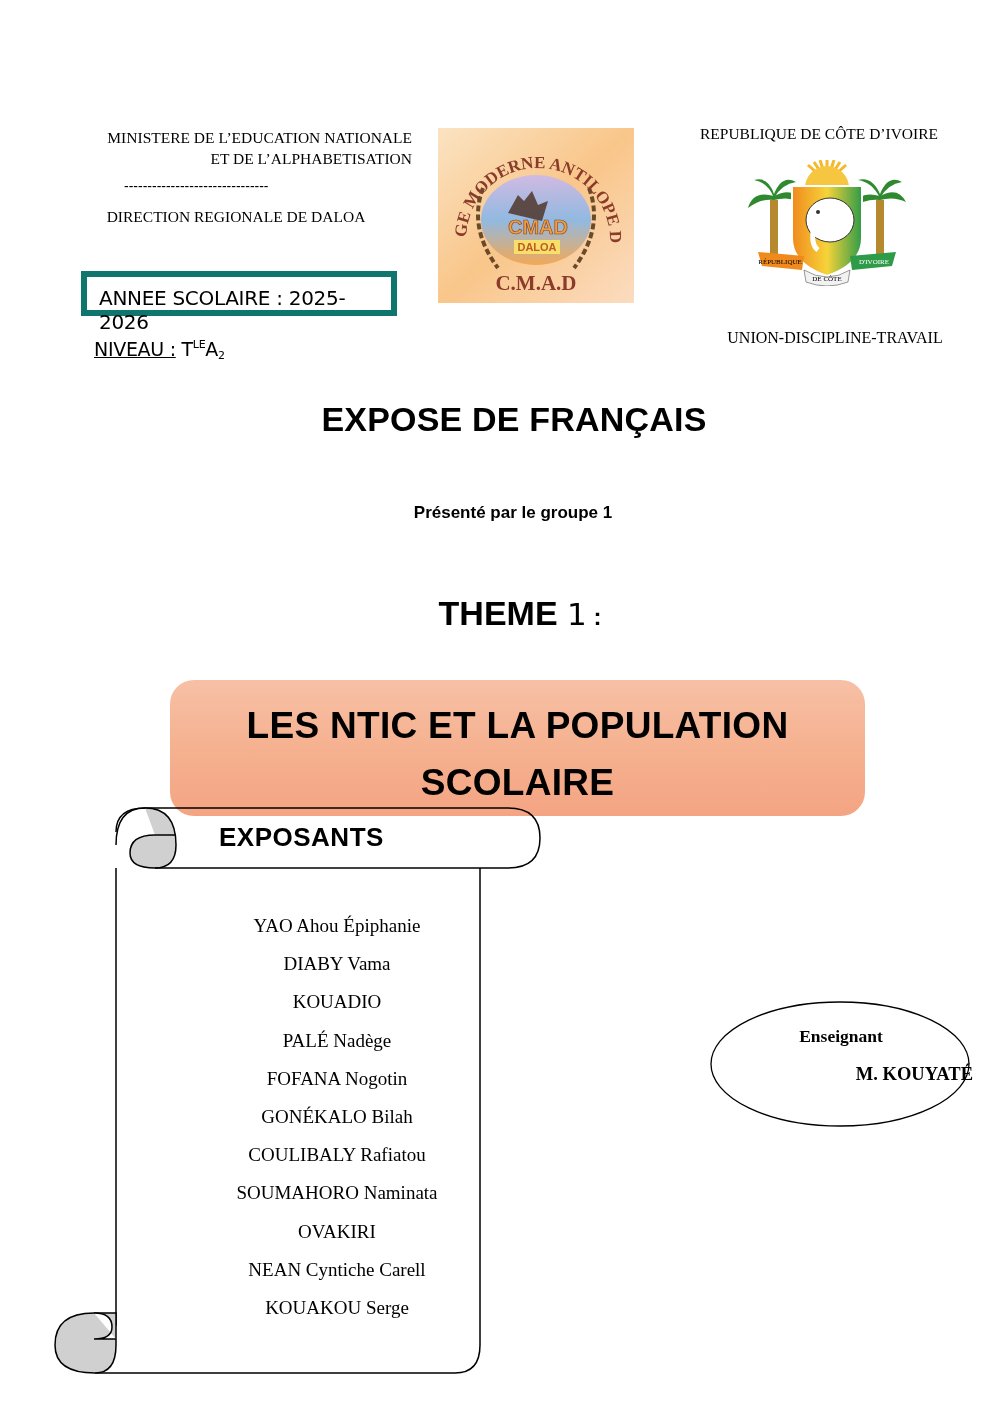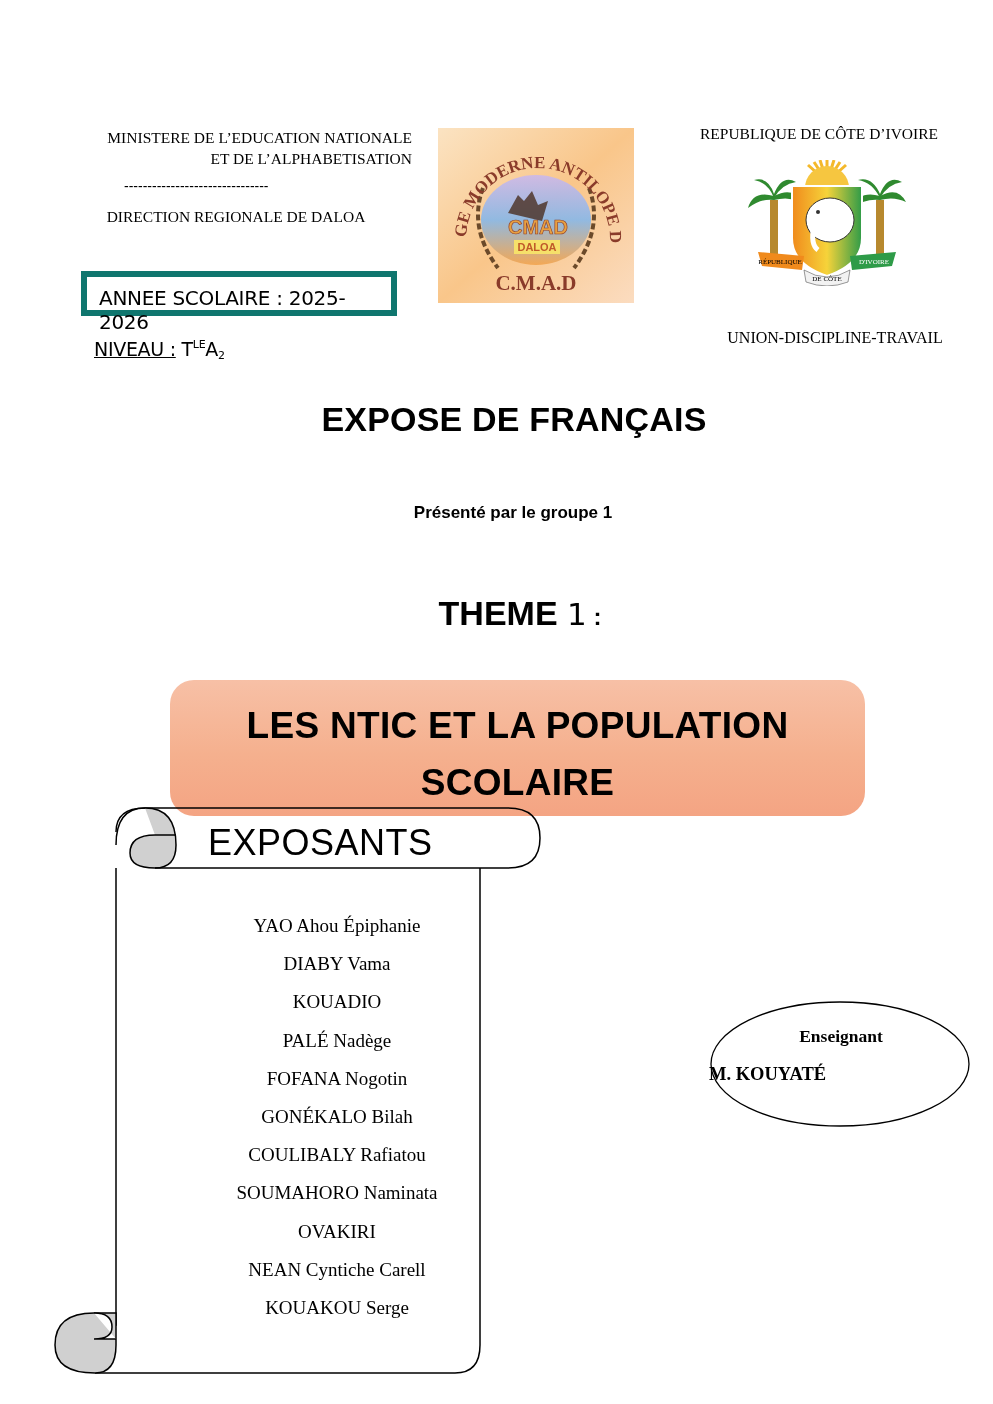--- a/index.html
+++ b/index.html
@@ -30,27 +30,27 @@
   .presented { left: 0; top: 503px; width: 1026px; text-align: center; font-size: 17px; font-weight: bold; }
   .theme { left: 0; top: 594px; width: 1040px; text-align: center; font-size: 34px; font-weight: bold; }
   .theme .num { font-weight: normal; font-family: "DejaVu Sans", sans-serif; font-size: 31px; }
   .theme .colon { font-size: 24px; }
 
   .theme-box { left: 170px; top: 680px; width: 695px; height: 136px; border-radius: 24px;
     background: linear-gradient(to bottom, #f7c0a6 0%, #f5b08e 55%, #f4a483 100%); }
   .theme-text { position: absolute; left: 0; top: 17px; width: 100%; text-align: center; font-size: 37px; font-weight: bold; line-height: 57px; letter-spacing: 0.3px; }
 
   .scroll { left: 50px; top: 805px; width: 495px; height: 575px; }
-  .exposants-title { left: 208px; top: 822px; font-size: 36px; font-weight: normal; letter-spacing: 0.5px; }
+  .exposants-title { left: 219px; top: 822px; font-size: 26px; font-weight: bold; letter-spacing: 0.5px; }
   .names { left: 116px; top: 910px; width: 362px; text-align: center; margin-left: 40px; }
   .name { font-size: 19px; height: 38.2px; line-height: 32px; }
 
   .teacher-oval { left: 709px; top: 1000px; width: 262px; height: 128px; }
   .teacher-role { left: 709px; top: 1026px; width: 264px; text-align: center; font-size: 17.5px; font-weight: bold; }
-  .teacher-name { left: 709px; top: 1064px; width: 264px; text-align: left; font-size: 18.5px; font-weight: bold; }
+  .teacher-name { left: 709px; top: 1064px; width: 264px; text-align: right; font-size: 18.5px; font-weight: bold; }
 </style>
 </head>
 <body>
 
 <div class="abs serif ministry">
   <div>MINISTERE DE L’EDUCATION NATIONALE</div>
   <div>ET DE L’ALPHABETISATION</div>
 </div>
 <div class="abs dashes">-------------------------------</div>
 <div class="abs serif direction">DIRECTION REGIONALE DE DALOA</div>

